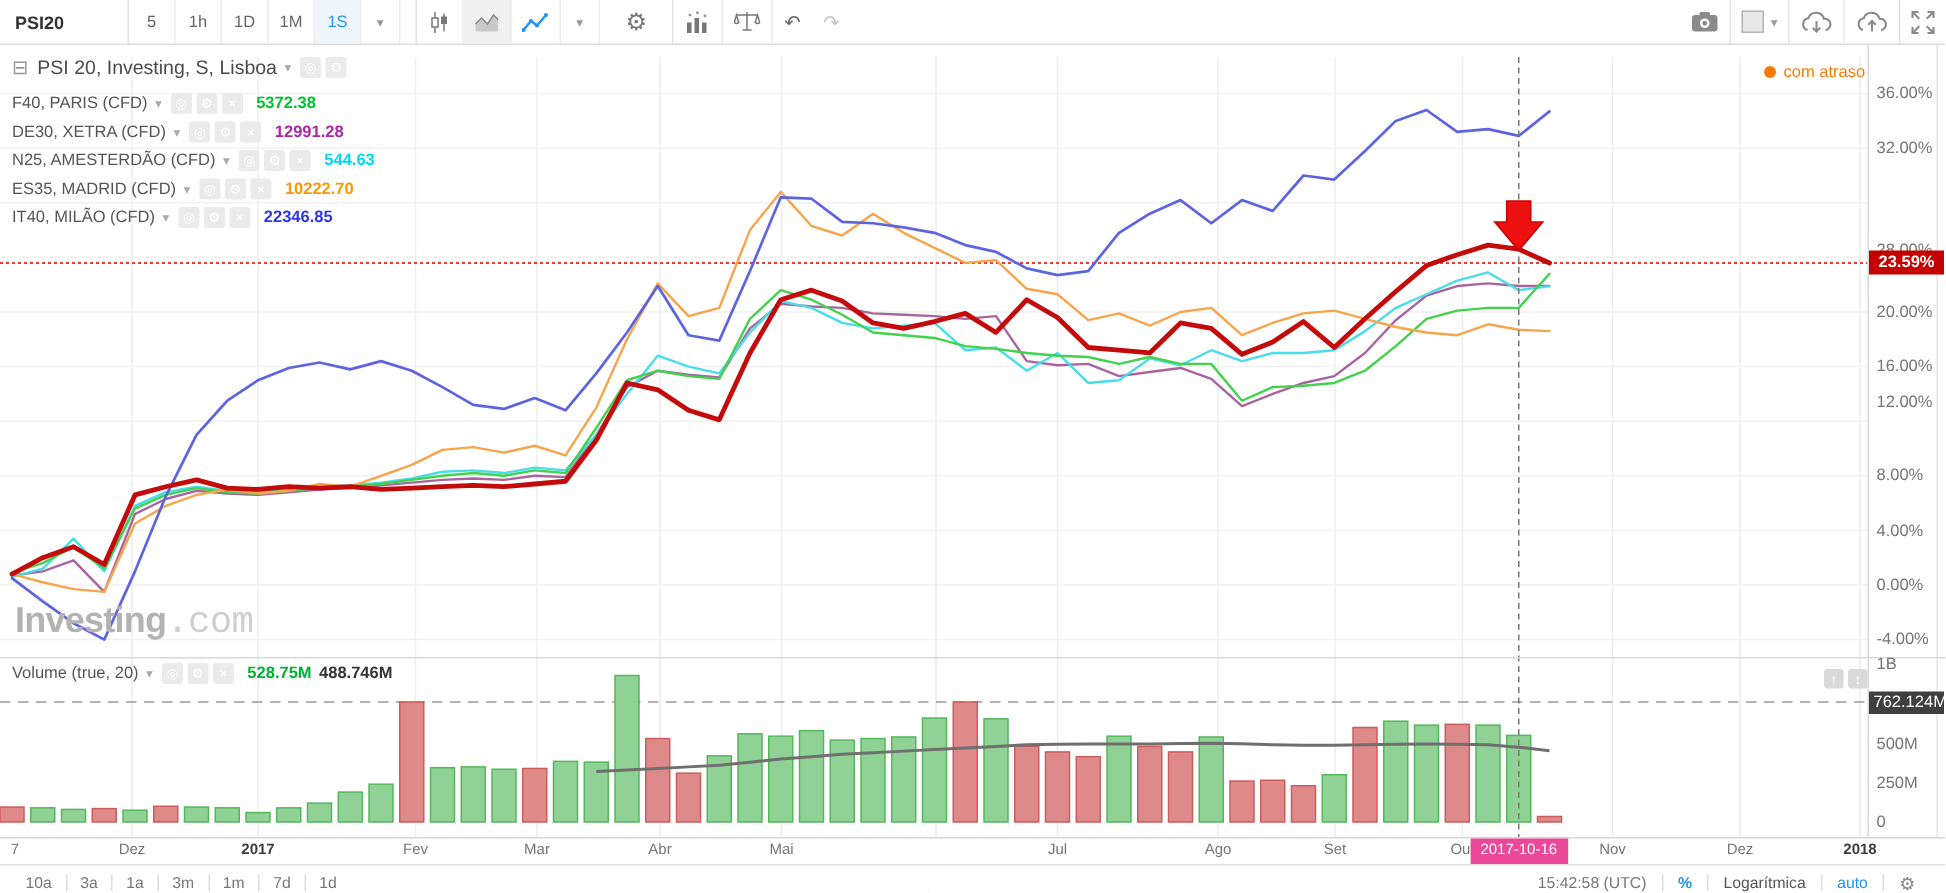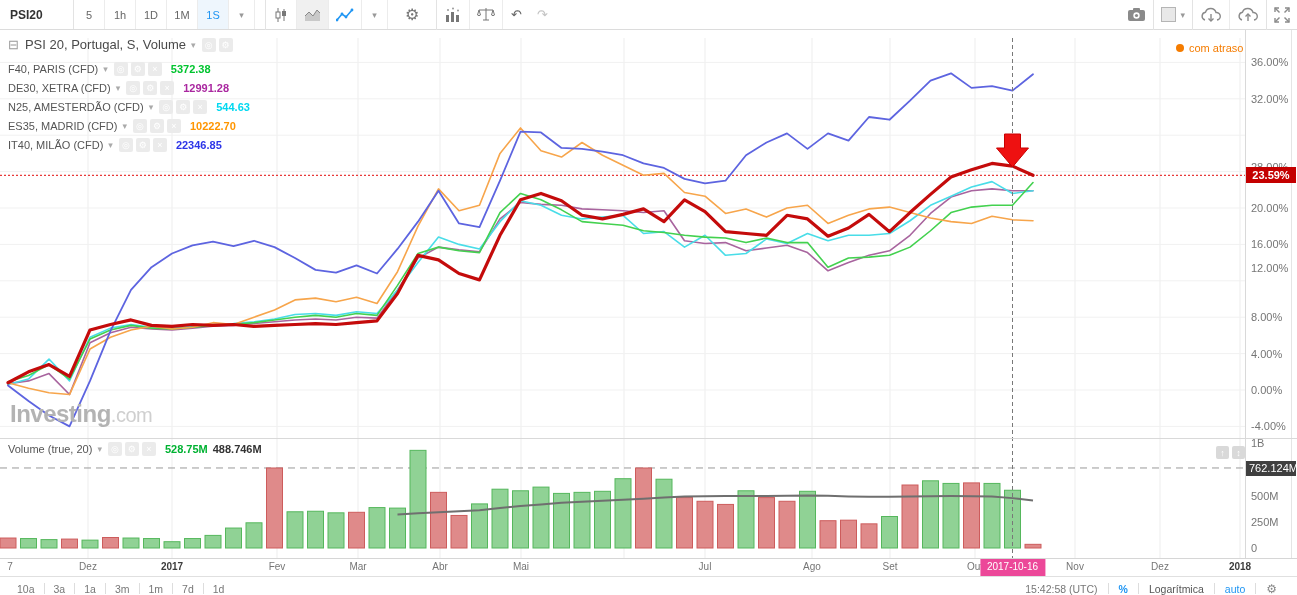--- a/index.html
+++ b/index.html
@@ -5,21 +5,21 @@
   * { margin:0; padding:0; box-sizing:border-box; }
   html,body { width:1297px; height:595px; overflow:hidden; background:#fff;
     font-family:"Liberation Sans", sans-serif; }
   .app { position:relative; width:1297px; height:595px; background:#fff; }
 
   
   .toolbar { position:absolute; left:0; top:0; width:1297px; height:30px;
     border-bottom:1px solid #dcdcdc; display:flex; align-items:center;
     justify-content:space-between; background:#fff; z-index:30; }
   .tb-left, .tb-right { display:flex; align-items:center; height:100%; }
-  .symbol-box { width:74px; height:100%; display:flex; align-items:center;
+  .symbol-box { width:86px; height:100%; display:flex; align-items:center;
     padding-left:10px; font-size:12px; font-weight:bold; color:#333;
     border-right:1px solid #e3e3e3; cursor:text; }
   .tb-int { width:31px; height:100%; display:flex; align-items:center; justify-content:center;
     font-size:11px; color:#666; border-right:1px solid #ececec; cursor:pointer; }
   .tb-int.active { color:#2196f3; background:#eef6fd; }
   .tb-btn { height:100%; min-width:26px; padding:0 7px; display:flex; align-items:center;
     justify-content:center; color:#777; font-size:13px; cursor:pointer; }
   .tb-btn.boxed { border-right:1px solid #ececec; }
   .caret { font-size:9px; color:#999; }
   .vsep { width:1px; height:30px; background:#e3e3e3; }
@@ -67,21 +67,21 @@
   .vol-legend { position:absolute; left:8px; top:412px; z-index:10; display:flex; align-items:center;
     font-size:11px; color:#555; }
   .vol-ma-val { color:#00b232; font-weight:bold; margin-left:6px; }
   .vol-val { color:#333; font-weight:bold; margin-left:5px; }
   .vol-buttons { position:absolute; left:1213px; top:416px; z-index:10; display:flex; }
   .vol-btn { width:13px; height:13px; background:#d9d9d9; color:#fff; font-size:9px;
     display:flex; align-items:center; justify-content:center; margin-left:3px; border-radius:2px; cursor:pointer; }
 
   .watermark { position:absolute; left:10px; top:370px; z-index:4; letter-spacing:-0.5px; }
   .wm-brand { font-size:24px; font-weight:bold; color:#b3b3b3; }
-  .wm-tld { font-size:20px; color:#cfcfcf; }
+  .wm-tld { font-size:25px; color:#cfcfcf;font-family:Liberation Mono, monospace; }
 
   
   .time-axis { position:absolute; left:0; top:528px; width:1297px; height:18px;
     border-top:1px solid #d6d6d6; background:#fff; z-index:9; cursor:ew-resize; }
   .t-label { position:absolute; top:2px; font-size:10px; color:#757575; transform:translateX(-50%); }
   .t-label.bold { color:#3c3c3c; font-weight:bold; }
   .date-badge { position:absolute; top:0; transform:translateX(-50%); background:#ec4899; color:#fff;
     font-size:10px; padding:2px 7px; height:23px; z-index:10; }
 
   
@@ -340,21 +340,21 @@
         <line x1="1245" y1="491.75" x2="1250" y2="491.75" stroke="#999"></line>
         <line x1="1245" y1="518" x2="1250" y2="518" stroke="#999"></line>
         <polygon points="1004.5,104 1020.5,104 1020.5,118 1028.5,118 1012.5,137 996.5,118 1004.5,118" fill="#ee1111" stroke="#c90000" stroke-width="1"></polygon>
       </svg>
 
     <div class="right-axis"></div>
     <div class="pane-sep"></div>
 
     <div class="legend-main">
       <span class="collapse-ic">⊟</span>
-      <span class="legend-title">PSI 20, Portugal, S, Volume</span>
+      <span class="legend-title">PSI 20, Investing, S, Lisboa</span>
       <span class="legend-caret">▾</span>
       <span class="mini-btn">◎</span>
       <span class="mini-btn">⚙</span>
     </div>
 
     <div id="symbol-rows">
         <div class="sym-row">
           <span class="sym-name">F40, PARIS (CFD)</span>
           <span class="legend-caret">▾</span>
           <span class="mini-btn">◎</span>

